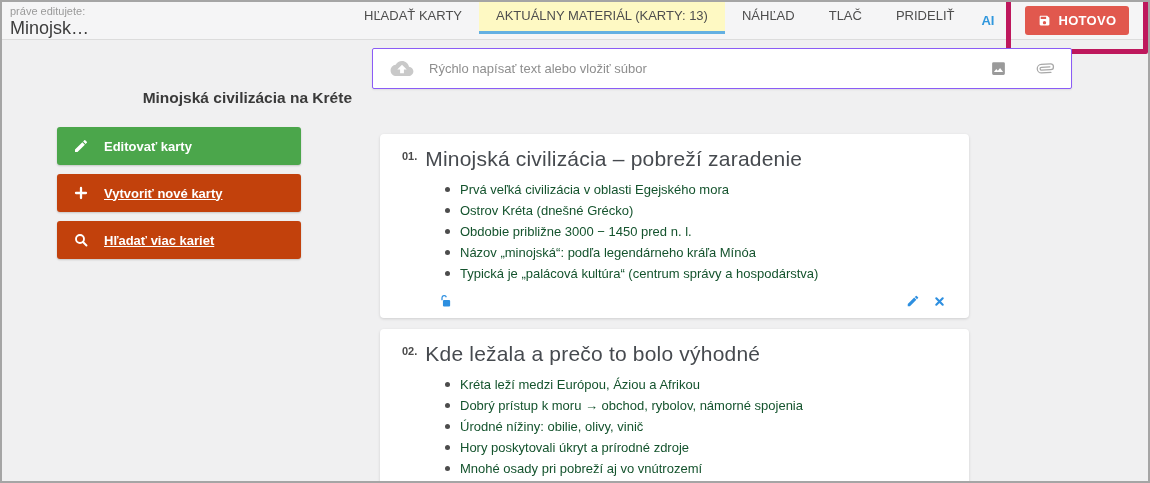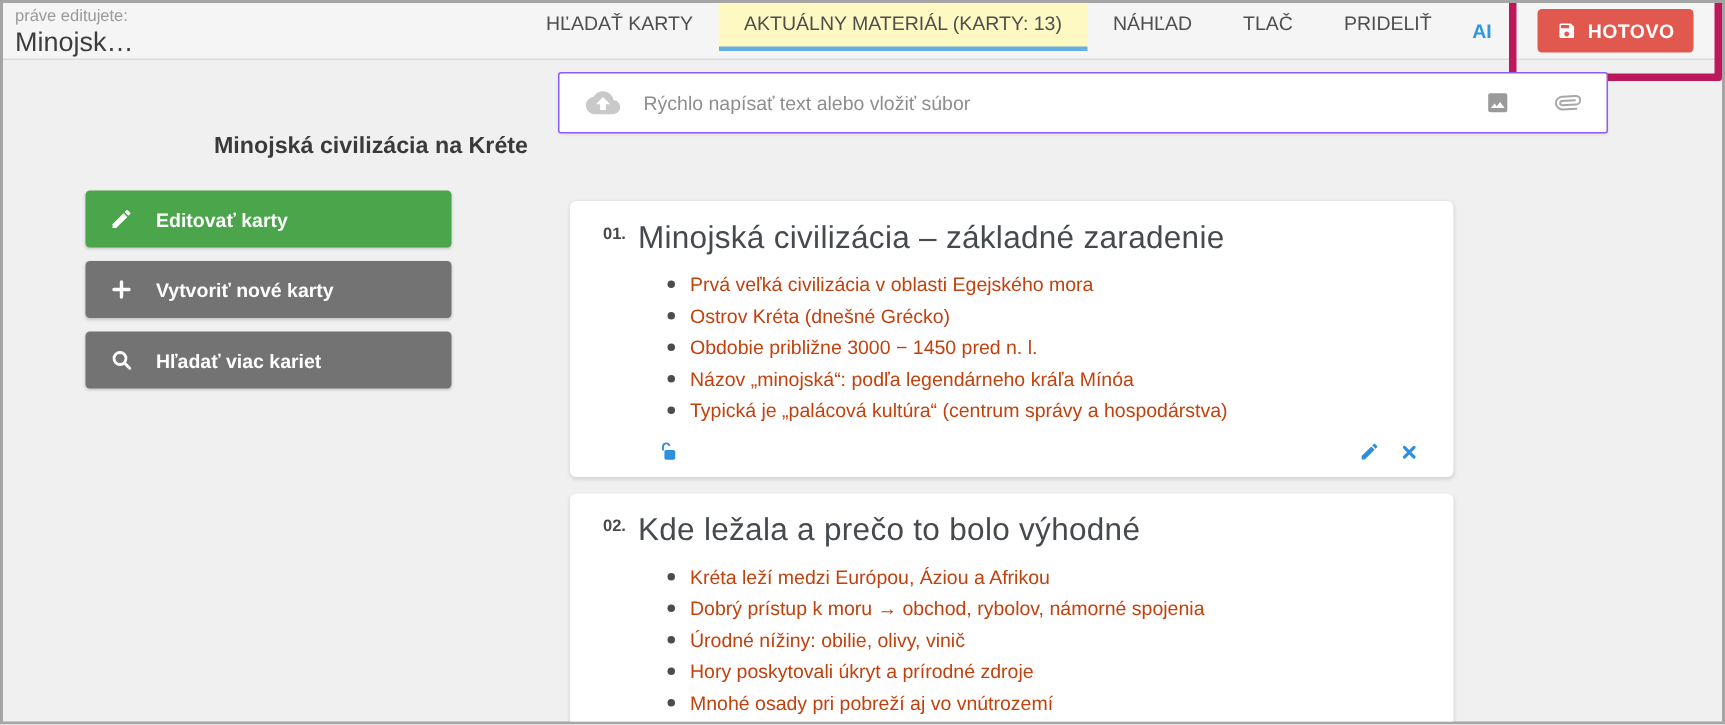--- a/index.html
+++ b/index.html
@@ -35,40 +35,40 @@
   
   .content { display:flex; height:426px; }
 
   .sidebar { width:350px; flex:none; padding:49px 0 0 55px; }
   .sidebar h2 { font-size:15.5px; color:#3a3a3a; margin:0 0 20px; font-weight:bold;text-align:right; }
   .sb { display:flex; align-items:center; gap:15px; width:244px; height:38px;
         border:none; border-radius:3px; color:#fff; padding:0 0 0 16px; margin-bottom:9px;
         font-family:"Liberation Sans",sans-serif; font-weight:bold; font-size:13px;
         text-align:left; cursor:pointer; box-shadow:0 1px 2px rgba(0,0,0,.18); }
   .sb.green { background:#4ba64b; }
-  .sb.blue  { background:#737373; }
+  .sb.blue  { background:#c2410c;text-decoration:underline; }
 
   .main { flex:1; padding-top:8px; }
 
   .quickbar { width:700px; height:41px; margin:0 0 45px 20px; background:#fff;
               border:1px solid #8b5cf6; border-radius:2px; box-shadow:0 1px 2px rgba(0,0,0,.08);
               display:flex; align-items:center; padding:0 17px; cursor:text; }
   .quickbar .cloud { color:#c9c9c9; flex:none; }
   .placeholder { color:#8e8e8e; font-size:13px; margin-left:15px; }
   .qb-icons { margin-left:auto; display:flex; align-items:center; gap:30px; }
   .qb-icons .ic-img  { color:#9a9a9a; cursor:pointer; }
   .qb-icons .ic-clip { color:#a8a8a8; cursor:pointer; transform:rotate(0deg); }
 
   .card { width:589px; margin:0 0 11px 28px; background:#fff; border-radius:4px;
           box-shadow:0 1px 3px rgba(0,0,0,.14); padding:10px 22px 7px; }
   .card-head { display:flex; align-items:flex-start; margin:3px 0 0; }
   .card-num { font-size:11px; font-weight:bold; color:#4a4a4a; margin:3px 8px 0 0; flex:none; }
   .card-title { font-size:21px; font-weight:400; color:#464a4f; margin:0; letter-spacing:.2px; }
   .card ul { list-style:none; margin:8px 0 0; padding:0 0 0 42px; }
-  .card li { position:relative; font-size:13px; color:#c2410c; line-height:21px; padding-left:16px; }
+  .card li { position:relative; font-size:13px; color:#14532d; line-height:21px; padding-left:16px; }
   .card li::before { content:""; position:absolute; left:1px; top:8px; width:5px; height:5px;
                      border-radius:50%; background:#4c4c4c; }
   .card-foot { display:flex; align-items:center; justify-content:space-between;
                margin-top:7px; height:20px; padding:0 2px 0 35px; color:#2d8fe0; }
   .card-foot .ic { cursor:pointer; }
   .foot-right { display:flex; align-items:center; gap:14px; }
 </style>
 </head>
 <body>
 
@@ -166,21 +166,21 @@
             <svg width="17" height="17" viewBox="0 0 24 24" style="transform:rotate(42deg)">
                 <path fill="none" stroke="currentColor" stroke-width="1.8" stroke-linecap="round" d="M21.44 11.05l-9.19 9.19a6 6 0 0 1-8.49-8.49l9.19-9.19a4 4 0 0 1 5.66 5.66l-9.2 9.19a2 2 0 0 1-2.83-2.83l8.49-8.48"></path>
               </svg>
           </span>
         </span>
       </div>
 
       <section class="card">
         <div class="card-head">
           <span class="card-num">01.</span>
-          <h3 class="card-title">Minojská civilizácia – základné zaradenie</h3>
+          <h3 class="card-title">Minojská civilizácia – pobreží zaradenie</h3>
         </div>
         <ul>
           <li>Prvá veľká civilizácia v oblasti Egejského mora</li>
           <li>Ostrov Kréta (dnešné Grécko)</li>
           <li>Obdobie približne 3000 − 1450 pred n. l.</li>
           <li>Názov „minojská“: podľa legendárneho kráľa Mínóa</li>
           <li>Typická je „palácová kultúra“ (centrum správy a hospodárstva)</li>
         </ul>
         <div class="card-foot">
           <span class="ic" style="display:flex">

